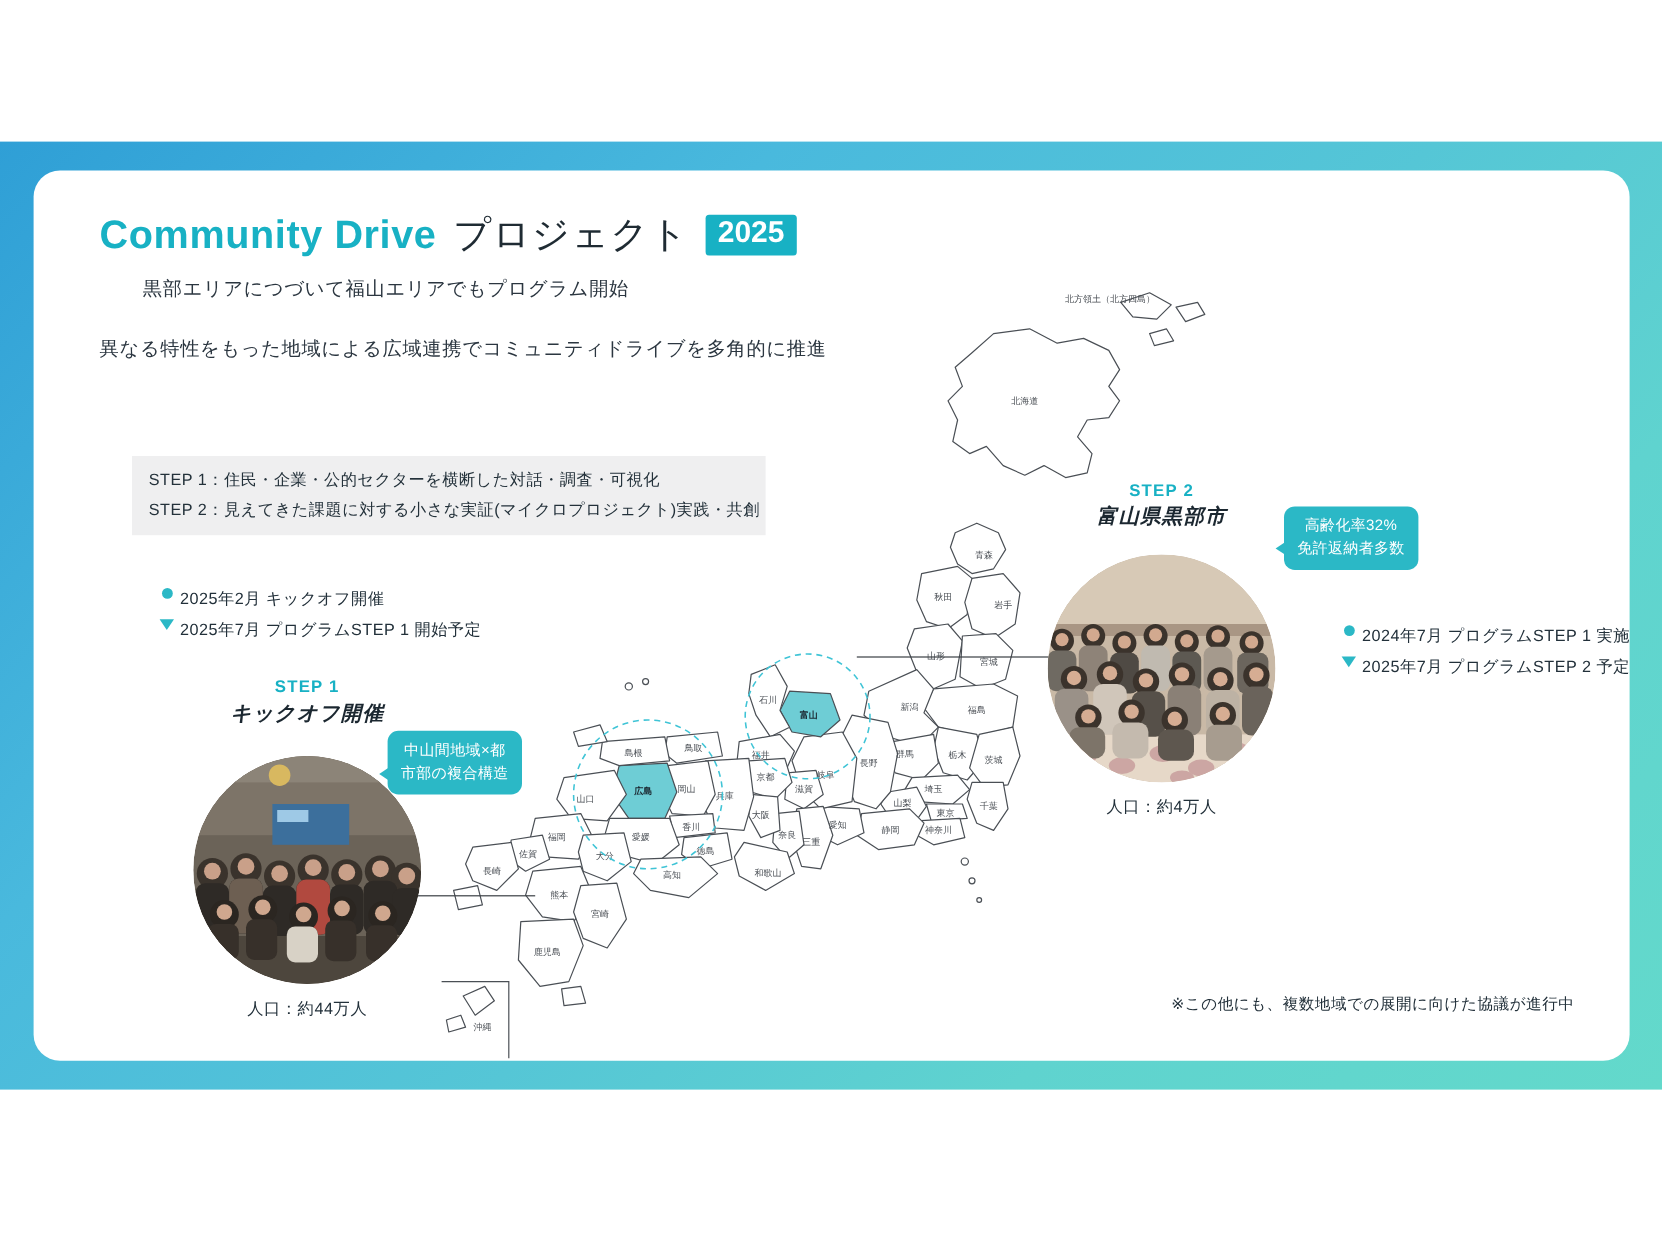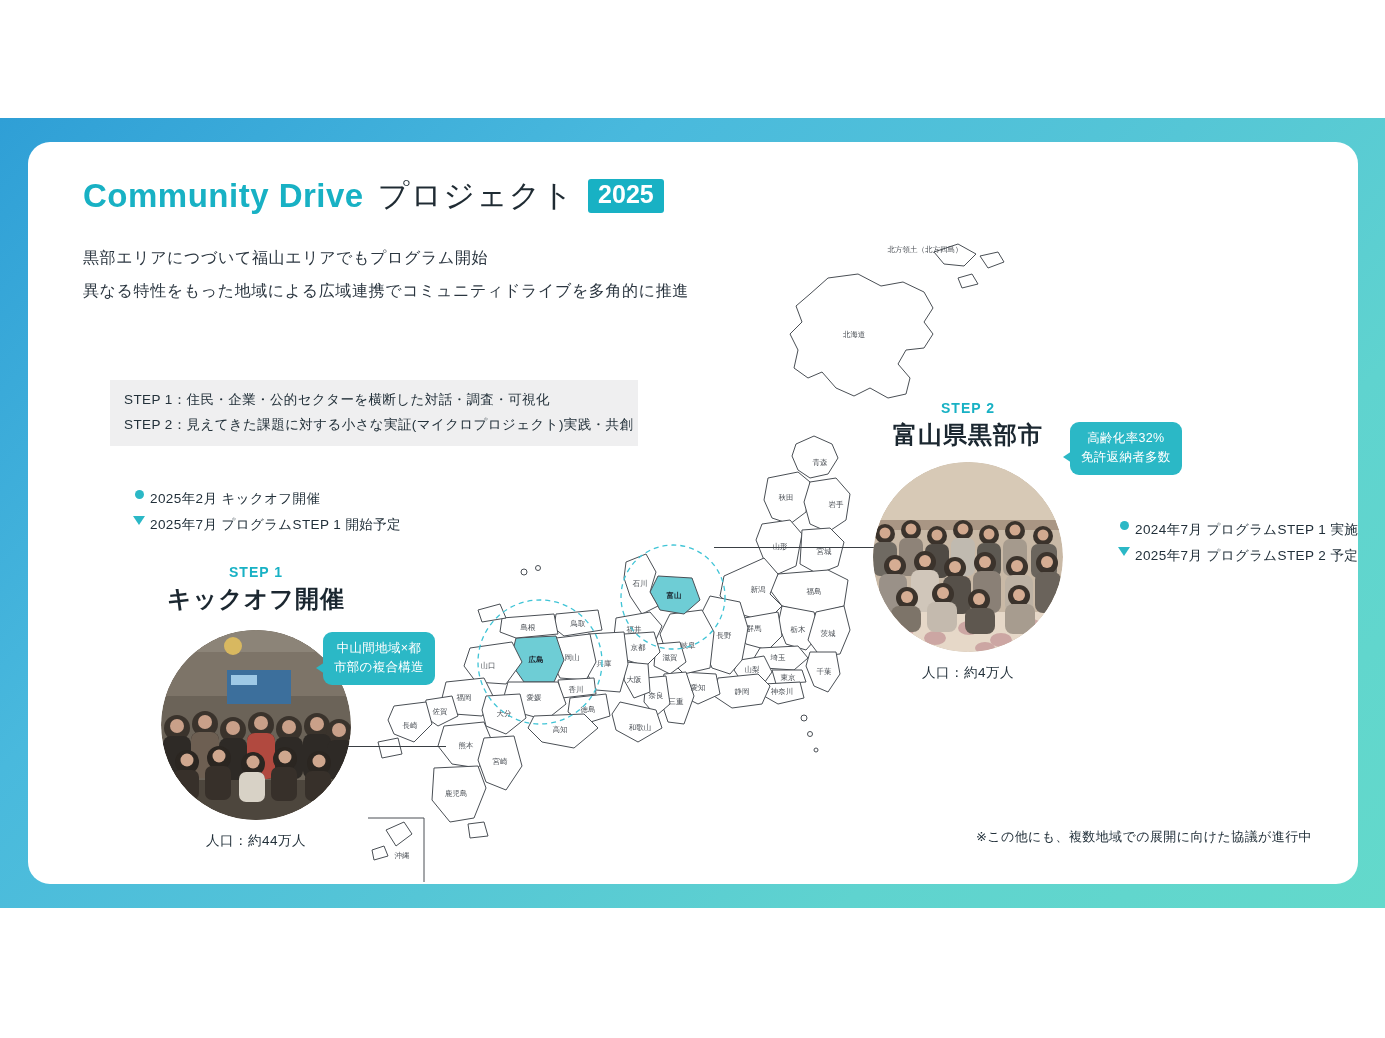--- a/index.html
+++ b/index.html
@@ -73,21 +73,21 @@
   }
 
   .subtitle {
     position: absolute;
     left: 55px;
     font-size: 16px;
     color: #2b3640;
     letter-spacing: 0.6px;
     white-space: nowrap;
   }
-  .subtitle.l1 { top: 106px; }
+  .subtitle.l1 { top: 89px; margin-left: 36px; }
   .subtitle.l2 { top: 139px; }
 
   
   .steps-box {
     position: absolute;
     left: 82px;
     top: 238px;
     width: 528px;
     height: 66px;
     background: #efeff0;
@@ -145,24 +145,25 @@
     white-space: nowrap;
   }
   .step-kicker {
     font-size: 14px;
     font-weight: bold;
     color: #18b1c4;
     letter-spacing: 1px;
     margin-bottom: 3px;
   }
   .step-city {
-    font-size: 24px;
+    font-size: 17px;
     font-weight: bold;
     color: #1b2730;
     letter-spacing: 1px;
+    font-style: italic;
   }
   #label-fukuyama { left: 128px; top: 422px; width: 200px; }
   #label-kurobe   { left: 840px; top: 258px; width: 200px; }
 
   .pop {
     position: absolute;
     font-size: 13.5px;
     color: #22303a;
     letter-spacing: 0.5px;
     white-space: nowrap;
@@ -183,21 +184,21 @@
     padding: 7px 11px;
     white-space: nowrap;
   }
   .tag::after {
     content: "";
     position: absolute;
     width: 0; height: 0;
   }
   #tag-fukuyama {
     left: 295px;
-    top: 490px;
+    top: 467px;
     text-align: center;
   }
   #tag-fukuyama::after {
     left: -7px;
     bottom: 11px;
     border-top: 6px solid transparent;
     border-bottom: 6px solid transparent;
     border-right: 9px solid #2bb8c6;
   }
   #tag-kurobe {

